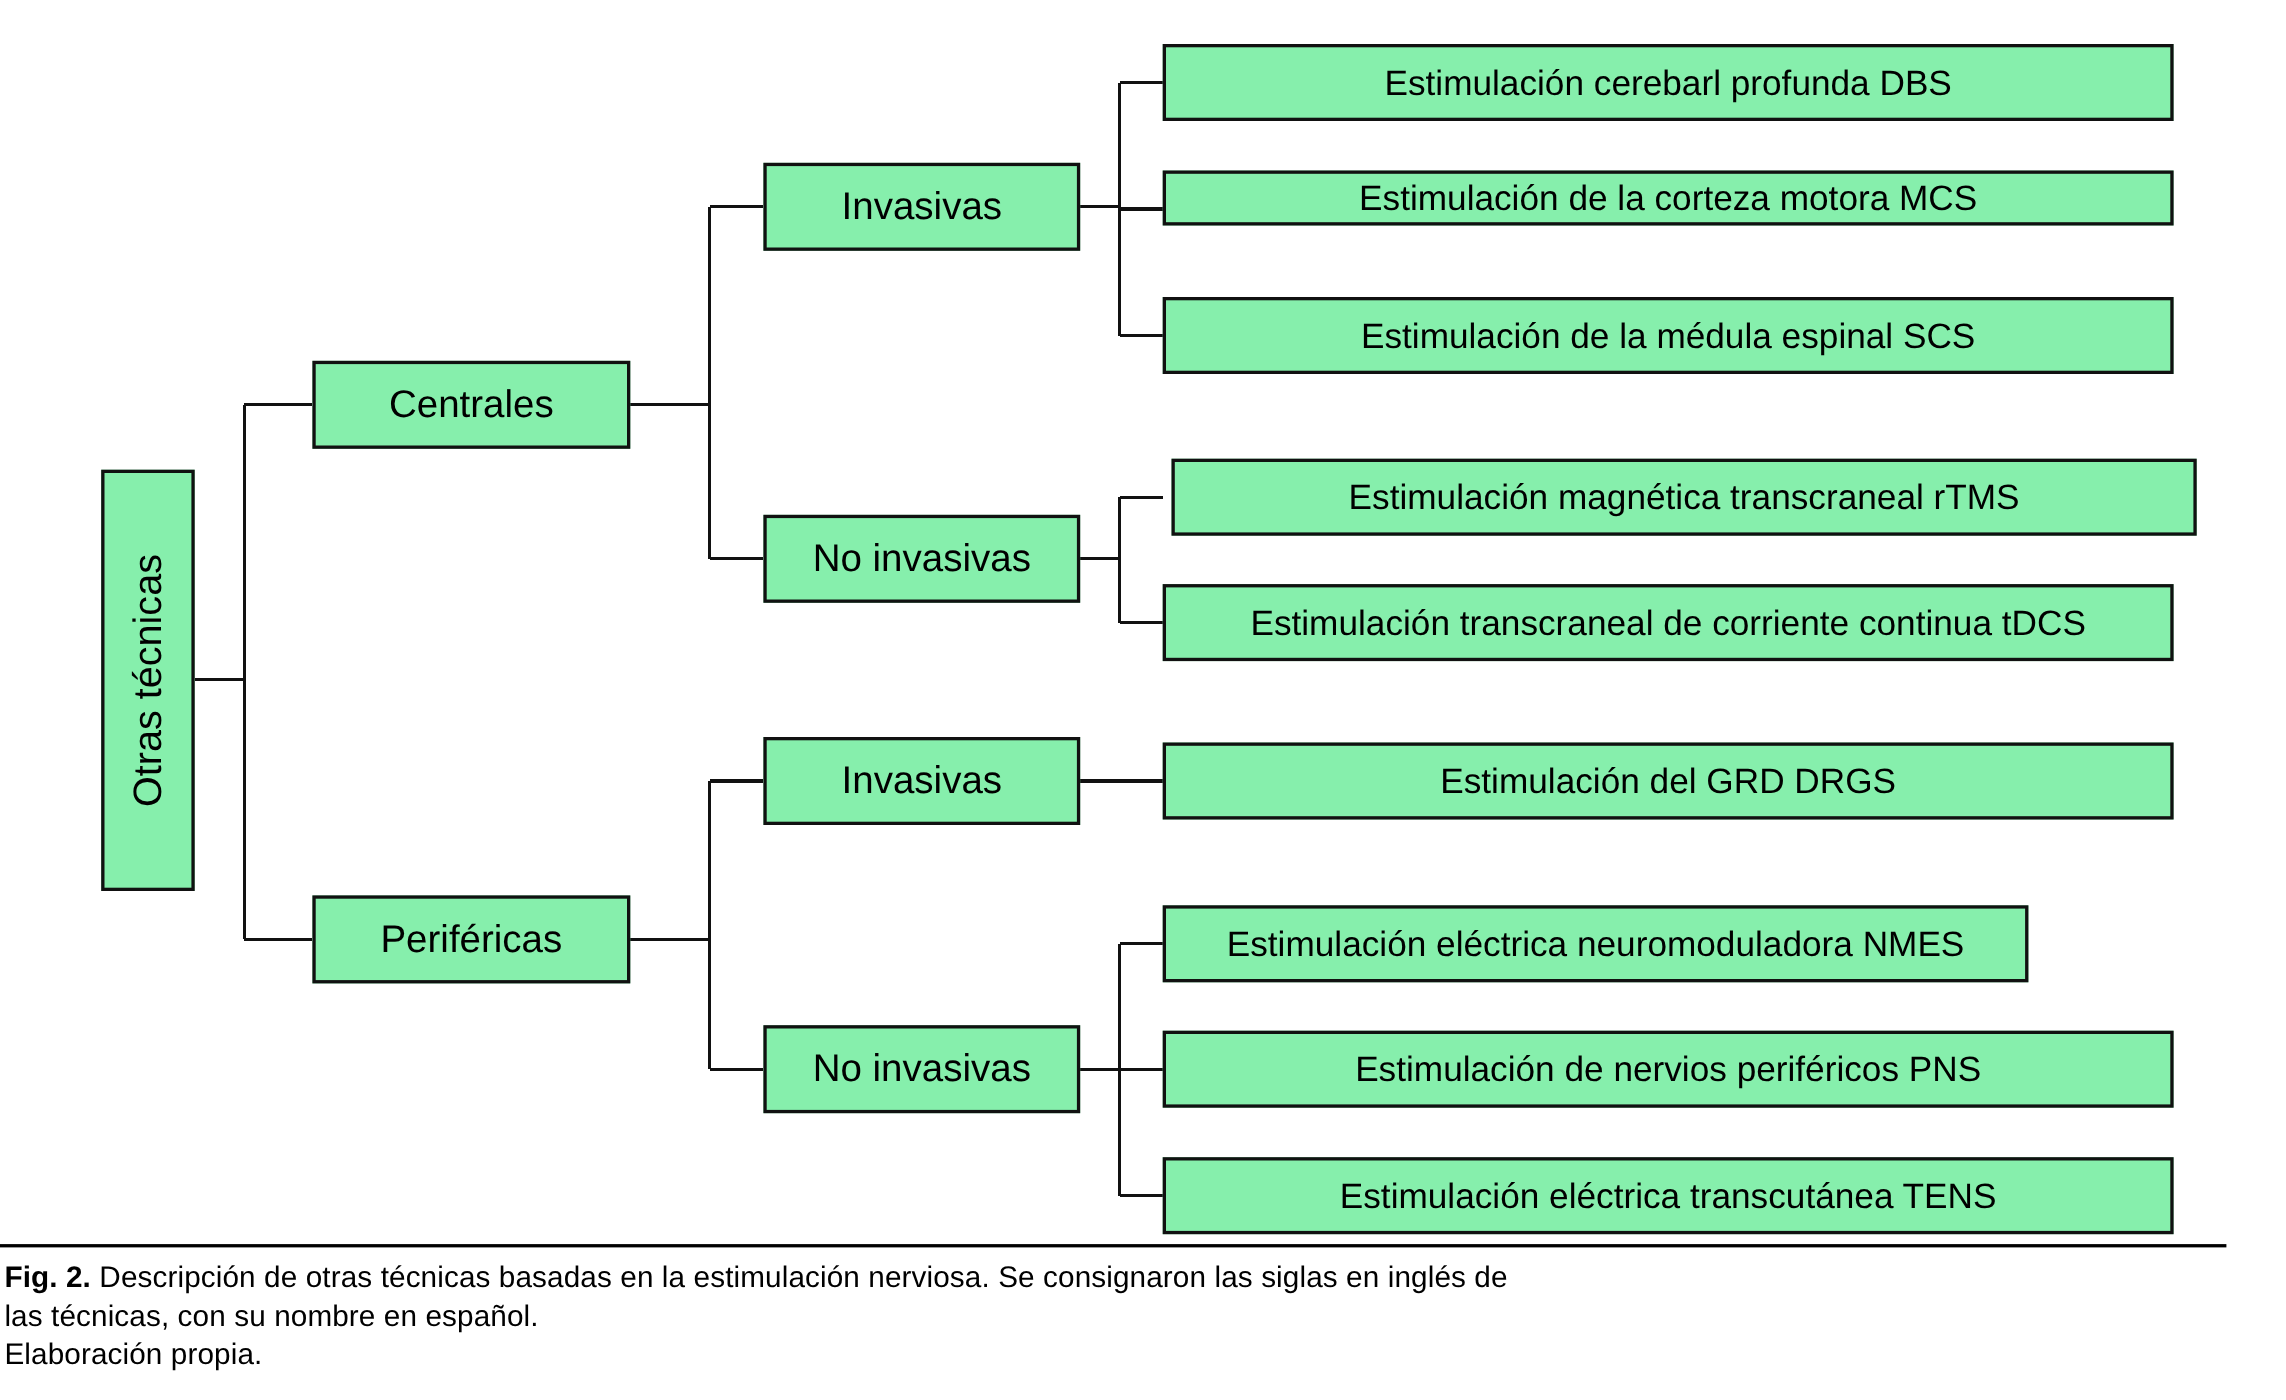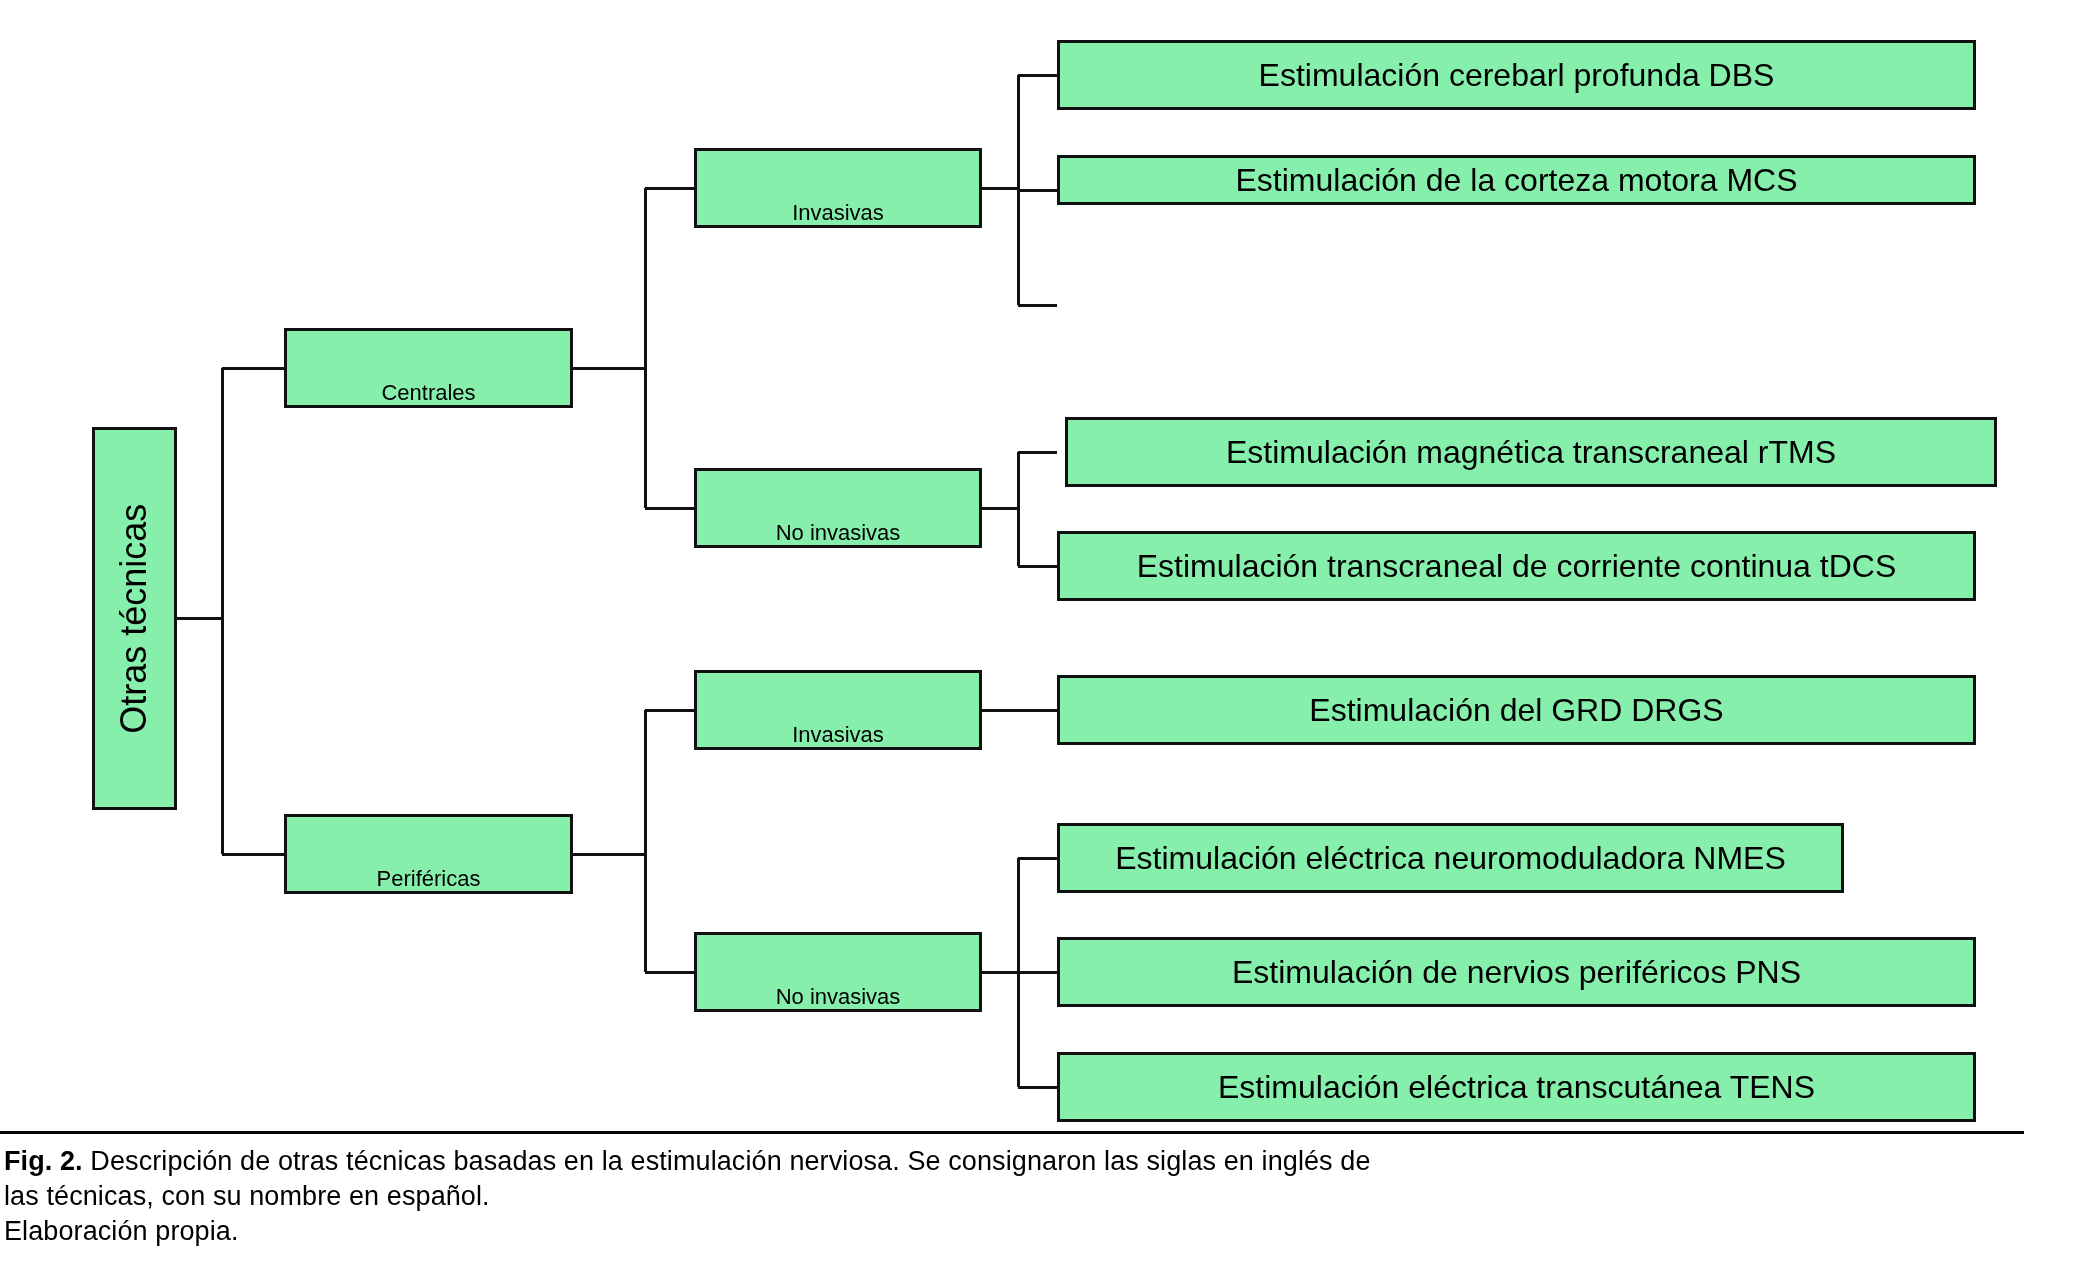--- a/index.html
+++ b/index.html
@@ -48,22 +48,21 @@
   .node-root {
     font-size: 36px;
   }
   .node-root .rot {
     transform: rotate(-90deg);
     white-space: nowrap;
     display: block;
   }
 
   .node-mid {
-    font-size: 22px;
-    align-items: flex-end;
+    font-size: 35px;
   }
 
   .node-leaf {
     font-size: 32px;
     padding: 0 14px;
   }
 
   
   #caption-rule {
     position: absolute;
@@ -158,20 +157,23 @@
     <div class="node node-mid" style="left:694px; top:932px; width:288px; height:80px;">
       <span>No invasivas</span>
     </div>
 
     <div class="node node-leaf" style="left:1057px; top:40px; width:919px; height:70px;">
       <span>Estimulación cerebarl profunda DBS</span>
     </div>
     <div class="node node-leaf" style="left:1057px; top:155px; width:919px; height:50px;">
       <span>Estimulación de la corteza motora MCS</span>
     </div>
+    <div class="node node-leaf" style="left:1057px; top:270px; width:919px; height:70px;">
+      <span>Estimulación de la médula espinal SCS</span>
+    </div>
 
     <div class="node node-leaf" style="left:1065px; top:417px; width:932px; height:70px;">
       <span>Estimulación magnética transcraneal rTMS</span>
     </div>
     <div class="node node-leaf" style="left:1057px; top:531px; width:919px; height:70px;">
       <span>Estimulación transcraneal de corriente continua tDCS</span>
     </div>
 
     <div class="node node-leaf" style="left:1057px; top:675px; width:919px; height:70px;">
       <span>Estimulación del GRD DRGS</span>

